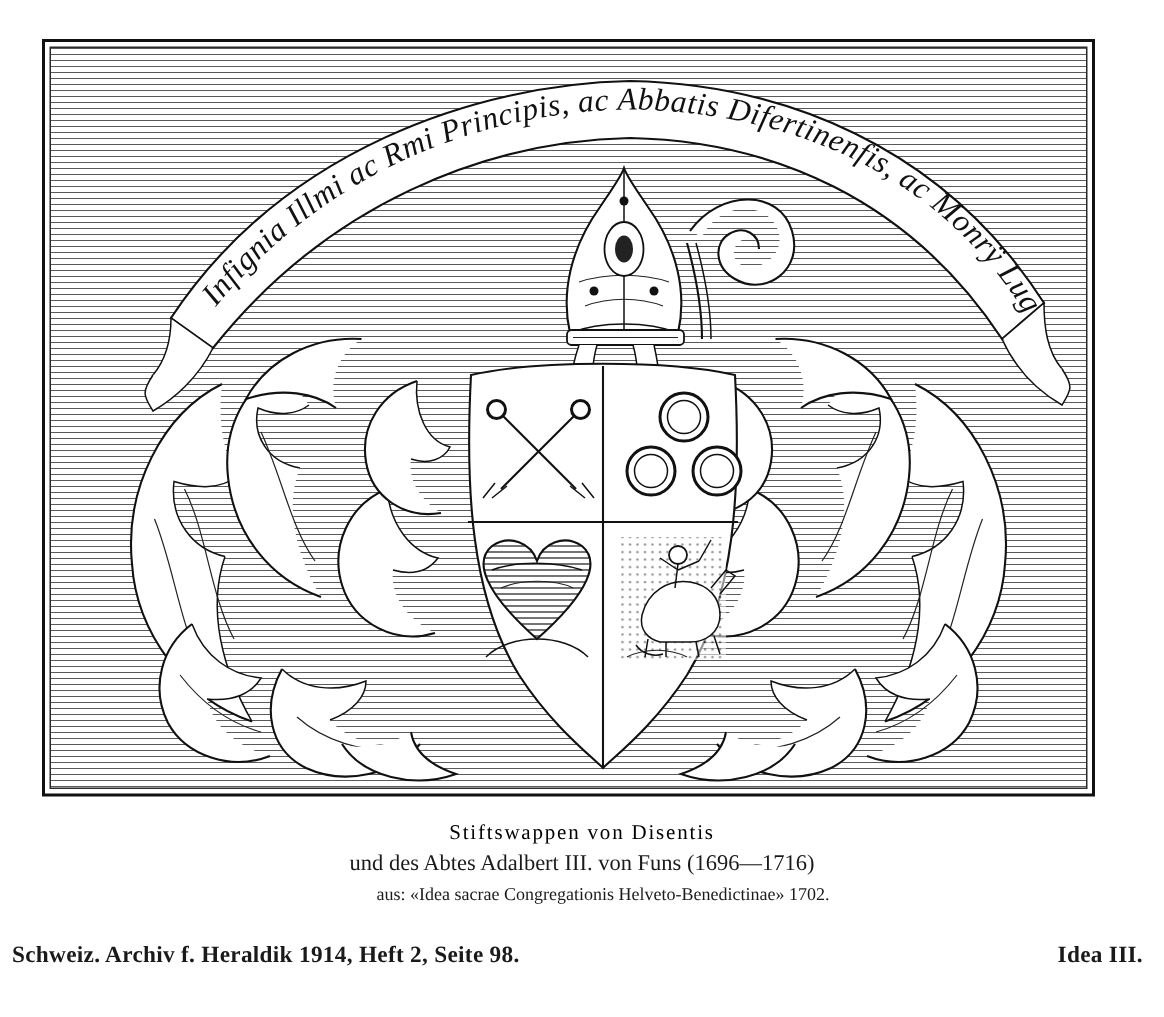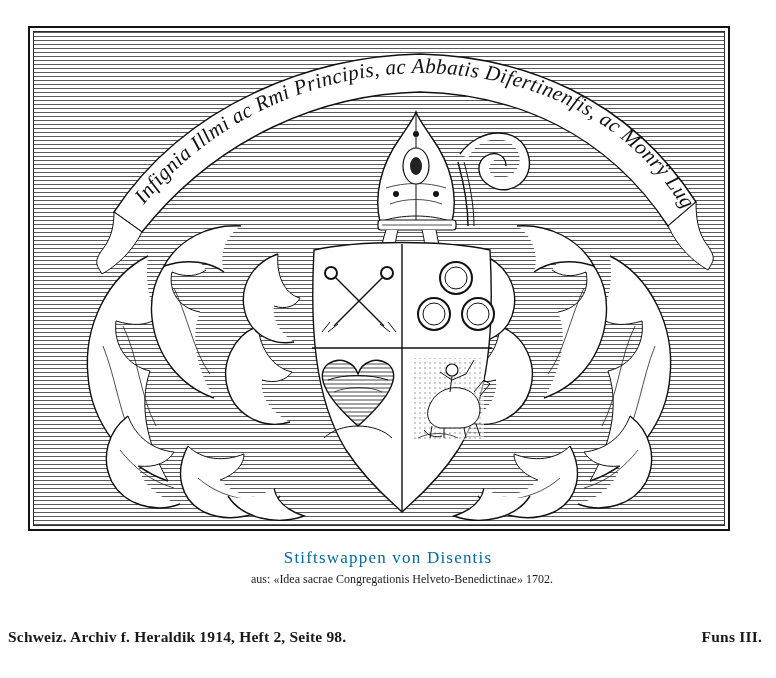--- a/index.html
+++ b/index.html
@@ -66,23 +66,23 @@
 
   
   .caption-block {
     position: absolute;
     left: 0;
     top: 548px;
     width: 776px;
     text-align: center;
   }
   .cap-title {
-    font-size: 17px;
+    font-size: 14px;
     letter-spacing: 1.2px;
-    color: #0369a1;
+    color: #000000;
     margin-bottom: 4px;
   }
   .cap-sub {
     font-size: 15px;
     color: #1a1a1a;
     margin-bottom: 4px;
   }
   .cap-source {
     font-size: 12px;
     color: #1a1a1a;
@@ -361,21 +361,22 @@
             <textPath href="#bannerArc" startOffset="3%" id="bannerTextPath">Infignia Illmi ac Rmi Principis, ac Abbatis Difertinenfis, ac Monrÿ Lugdë</textPath>
           </text>
         </g>
 
       </svg>
     </div>
   </div>
 
   <div class="caption-block">
     <div class="cap-title">Stiftswappen von Disentis</div>
+    <div class="cap-sub">und des Abtes Adalbert III. von Funs (1696—1716)</div>
     <div class="cap-source">aus: «Idea sacrae Congregationis Helveto-Benedictinae» 1702.</div>
   </div>
 
   <div class="footer">
     <div class="footer-left">Schweiz. Archiv f. Heraldik 1914, Heft 2, Seite 98.</div>
-    <div class="footer-right">Funs III.</div>
+    <div class="footer-right">Idea III.</div>
   </div>
 
 </div>
 
 </body></html>

